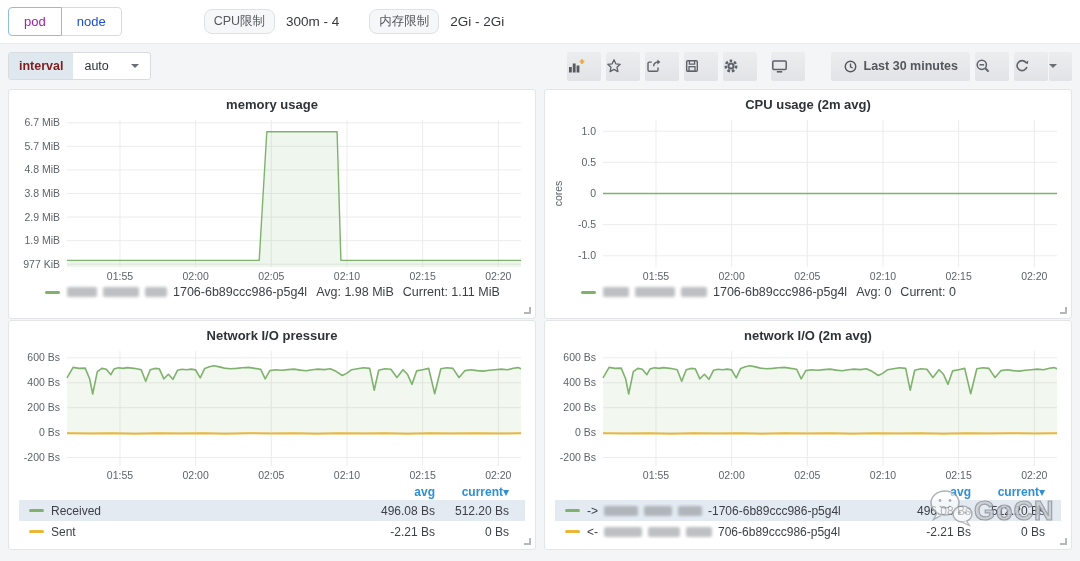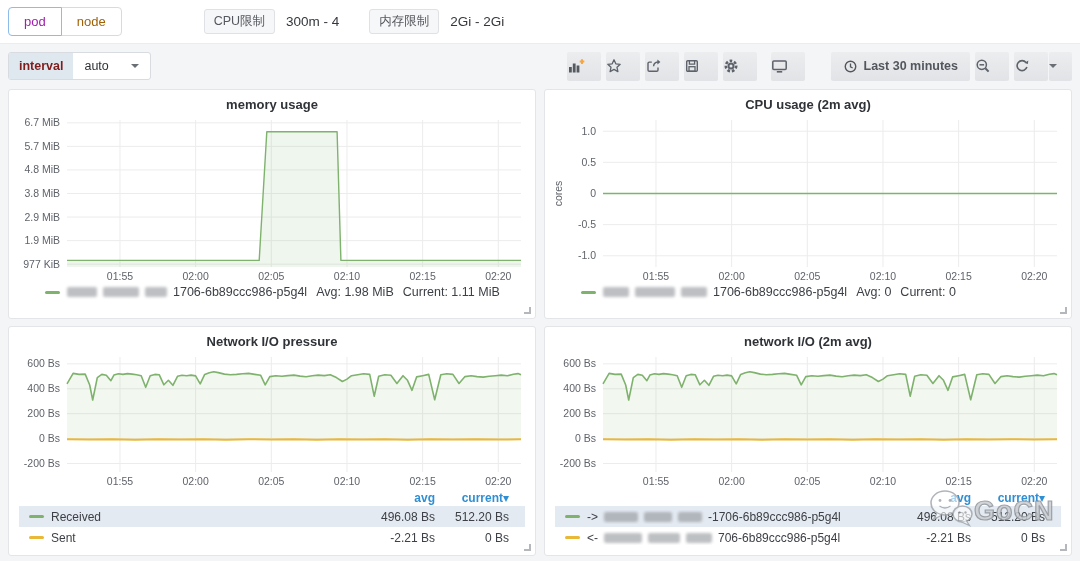--- a/index.html
+++ b/index.html
@@ -1,40 +1,40 @@
 <!DOCTYPE html>
 <html><head>
 <meta charset="utf-8">
 <style>
   *{box-sizing:border-box;margin:0;padding:0}
   html,body{width:1080px;height:561px;overflow:hidden}
   body{font-family:"Liberation Sans","DejaVu Sans",sans-serif;background:#f4f5f7;color:#33363b}
   
   .topbar{height:44px;background:#fff;border-bottom:1px solid #ececee;display:flex;align-items:center;padding:0 8px}
   .tab-group{display:inline-flex}
-  .tab{height:29px;padding:0 15px;display:flex;align-items:center;font-size:13px;background:#fff;cursor:pointer;color:#a16207;border:1px solid #d8dadd}
+  .tab{height:29px;padding:0 15px;display:flex;align-items:center;font-size:13px;background:#fff;cursor:pointer;color:#1d4ed8;border:1px solid #d8dadd}
   .tab.active{color:#a21caf;border-color:#8cbcea;border-radius:4px 0 0 4px;z-index:2}
   .tab.inactive{border-radius:0 4px 4px 0;margin-left:-1px}
   .limits{display:flex;align-items:center;margin-left:82px}
-  .limit-tag{border:1px solid #dfe1e5;background:#f6f7f8;border-radius:3px;padding:3px 9px;font-size:12.5px;color:#55585e}
+  .limit-tag{border:1px solid #dfe1e5;background:#f6f7f8;border-radius:8px;padding:3px 9px;font-size:12.5px;color:#55585e}
   .limit-val{font-size:13.5px;color:#34373c;margin:0 30px 0 11px}
   
   .controls{height:34px;margin-top:5px;padding:0 8px;display:flex;align-items:center;justify-content:space-between}
   .interval{display:inline-flex;height:28px;border:1px solid #d8dbe0;border-radius:3px;overflow:hidden;background:#fff;cursor:pointer}
   .interval .lbl{background:#dfe7ef;color:#7f1d1d;font-size:12.5px;font-weight:600;display:flex;align-items:center;padding:0 10px}
   .interval .val{display:flex;align-items:center;gap:22px;padding:0 11px;font-size:12.5px;color:#2e3136}
   .caret{width:0;height:0;border-left:4px solid transparent;border-right:4px solid transparent;border-top:4px solid #6a6e75}
   .toolbar{display:flex;align-items:center}
   .tbtn{min-width:34px;height:29px;background:linear-gradient(#ecedef,#e2e3e6);border-radius:2px;display:flex;align-items:center;justify-content:flex-start;cursor:pointer;margin-left:5px;color:#5d626b}
   .tbtn svg{display:block}
   .gap12{margin-left:14px}.gap24{margin-left:26px}
   .time-btn{padding:0 12px;font-size:12.5px;font-weight:700;color:#53575d;gap:6px}
   .split{margin-left:1px;min-width:23px}
   
-  .grid{display:grid;grid-template-columns:1fr 1fr;gap:7px 8px;padding:6px 8px}
+  .grid{display:grid;grid-template-columns:1fr 1fr;gap:1px 8px;padding:6px 8px}
   .panel{background:#fff;border:1px solid #e3e5e8;border-radius:3px;height:230px;position:relative;overflow:hidden}
   .panel-title{text-align:center;font-size:13px;font-weight:700;color:#2f3237;padding:7px 0 2px;cursor:pointer}
   .chart{position:relative;margin:0 6px}
   .chart-tall{height:170px}
   .chart-short{height:138px}
   
   .lg-inline{display:flex;align-items:center;padding-left:36px;margin-top:1px;font-size:12.5px;color:#3d4046;white-space:nowrap}
   .dash{display:inline-block;width:15px;height:3px;border-radius:2px;margin-right:7px;flex:none}
   .redact{display:inline-block;height:10px;border-radius:2px;background:#7d8187;opacity:.5;filter:blur(1.5px);margin-right:6px;vertical-align:middle}
   .lg-stat{margin-left:9px}

